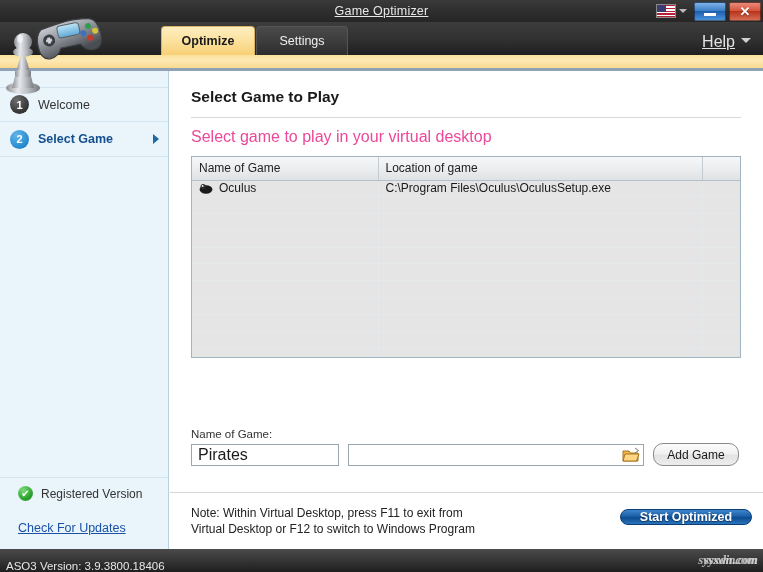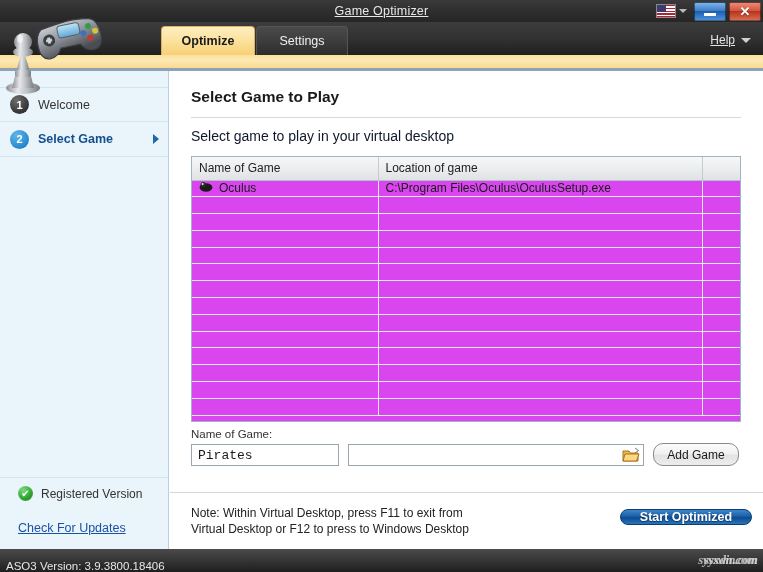--- a/index.html
+++ b/index.html
@@ -96,21 +96,21 @@
     border: 1px solid #d9b263; border-bottom: none;
   }
   .tab-settings {
     left: 256px; width: 92px;
     background: linear-gradient(to bottom, #4a4a4a 0%, #3a3a3a 60%, #2c2c2c 100%);
     color: #efefef;
     border: 1px solid #555; border-bottom: none;
   }
   .help-link {
     position: absolute; right: 28px; top: 11px;
-    font-size: 12px; color: #e3e3e3;
+    font-size: 16px; color: #e3e3e3;
     text-decoration: underline;
   }
   .help-caret {
     position: absolute; right: 12px; top: 16px;
     width: 0; height: 0; border-left: 5px solid transparent;
     border-right: 5px solid transparent; border-top: 5px solid #d0d0d0;
   }
 
   
   .gold-band {
@@ -196,29 +196,29 @@
   .page-title {
     position: absolute; left: 21px; top: 17px;
     font-size: 15.5px; font-weight: bold; color: #1a1a1a;
   }
   .title-rule {
     position: absolute; left: 21px; top: 46px;
     width: 550px; height: 1px; background: #d8d8d8;
   }
   .page-sub {
     position: absolute; left: 21px; top: 57px;
-    font-size: 14px; color: #0f172a;
+    font-size: 16px; color: #ec4899;
   }
 
   
   .table-wrap {
     position: absolute; left: 21px; top: 85px;
-    width: 550px; height: 266px;
+    width: 550px; height: 202px;
     border: 1px solid #9fb3c1;
-    background: #d946ef; overflow: hidden;
+    background: #e5e5e5; overflow: hidden;
   }
   .tbl { width: 100%; border-collapse: collapse; table-layout: fixed; }
   .tbl th {
     height: 23px;
     background: linear-gradient(to bottom, #f6f7f8 0%, #e9ebec 60%, #dfe2e4 100%);
     border-right: 1px solid #c3ccd2;
     border-bottom: 1px solid #b6c0c7;
     font-size: 12px; font-weight: normal; color: #222;
     text-align: left; padding-left: 7px;
   }
@@ -226,36 +226,36 @@
     height: 16.8px;
     border-right: 1px solid #e4e9ec;
     border-bottom: 1px solid #e4e9ec;
     font-size: 12px; color: #1a1a1a;
     padding-left: 7px; vertical-align: middle;
     white-space: nowrap; overflow: hidden;
   }
   .col-name { width: 186px; }
   .col-loc  { width: 324px; }
   .col-pad  { width: 40px; }
-  .cell-flex { display: flex; align-items: flex-start; gap: 6px; }
+  .cell-flex { display: flex; align-items: center; gap: 6px; }
   .oculus-icon {
     width: 14px; height: 11px; position: relative; flex: 0 0 auto;
   }
 
   
   .form-area { position: absolute; left: 21px; top: 357px; width: 550px; }
   .lbl { font-size: 11.5px; color: #333; margin-bottom: 4px; display: block; }
   .field-row { display: flex; align-items: flex-end; gap: 0; }
   .fld-name { width: 148px; margin-right: 9px; }
   .fld-loc  { width: 296px; margin-right: 9px; position: relative; }
   .txt {
     width: 100%; height: 22px;
     border: 1px solid #9aa6ad; background: #fff;
-    font-size: 13px; color: #1a1a1a;
-    padding: 0 6px; font-family: Liberation Mono, monospace;
+    font-size: 16px; color: #1a1a1a;
+    padding: 0 6px; font-family: Liberation Sans, sans-serif;
   }
   .folder-btn {
     position: absolute; right: 4px; top: 3px;
     width: 18px; height: 16px;
   }
   .btn-add {
     width: 86px; height: 23px;
     background: linear-gradient(to bottom, #fbfbfb 0%, #f0f0f0 48%, #e2e2e2 52%, #ededed 100%);
     border: 1px solid #8a8a8a; border-radius: 10px;
     font-size: 12px; color: #1a1a1a;
@@ -523,21 +523,21 @@
             <path d="M13 1 L16.5 3.5 L13 6" fill="none" stroke="#777" stroke-width="1"></path>
           </svg>
         </div>
         <button class="btn-add">Add Game</button>
       </div>
     </div>
 
     <div class="footer-rule"></div>
     <div class="note">
       <span>Note: Within Virtual Desktop, press F11 to exit from</span><br>
-      <span>Virtual Desktop or F12 to press to Windows Desktop</span>
+      <span>Virtual Desktop or F12 to switch to Windows Program</span>
     </div>
     <button class="btn-start">Start Optimized</button>
   </div>
 
   <div class="statusbar">
     <span class="status-text">ASO3 Version: 3.9.3800.18406</span>
     <span class="watermark">
       <span>sysxdn.com</span>
       <span class="w2">syswin.com</span>
     </span>

